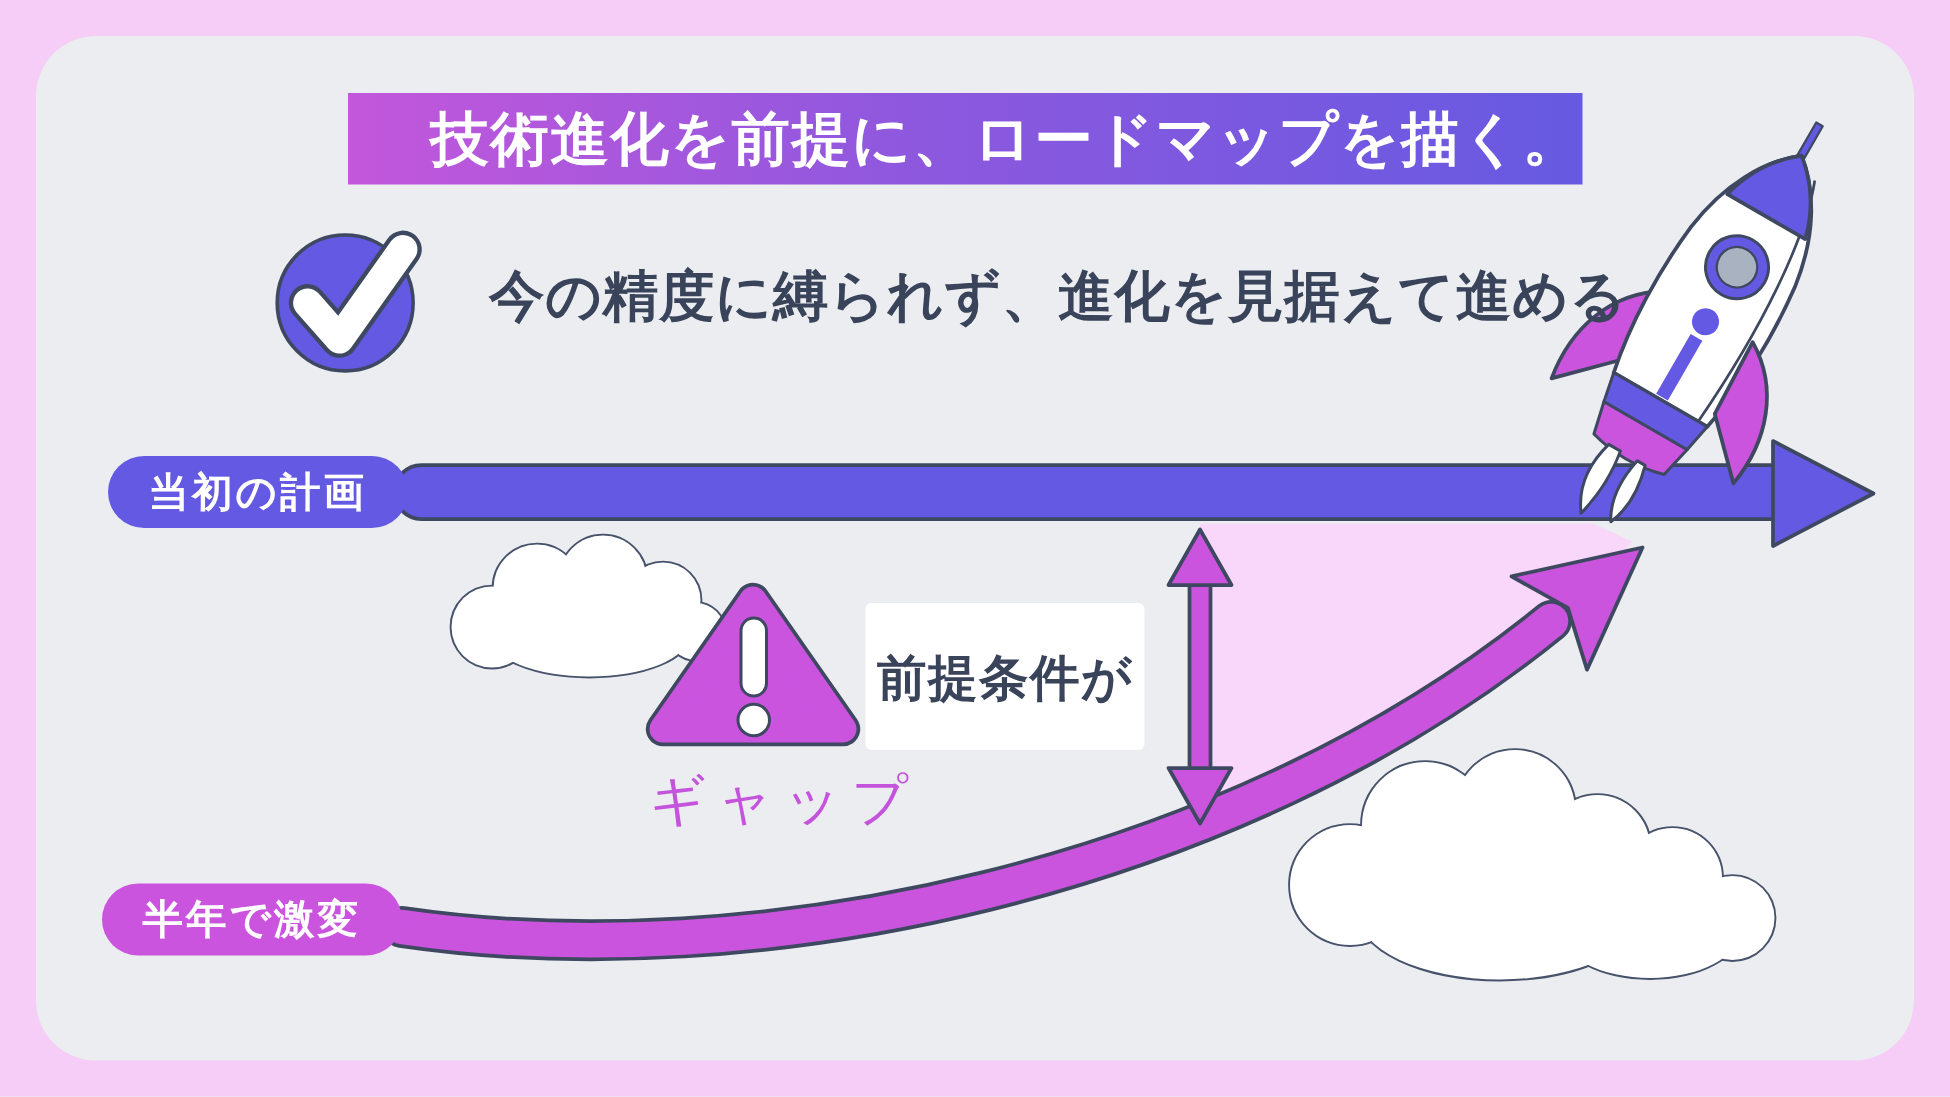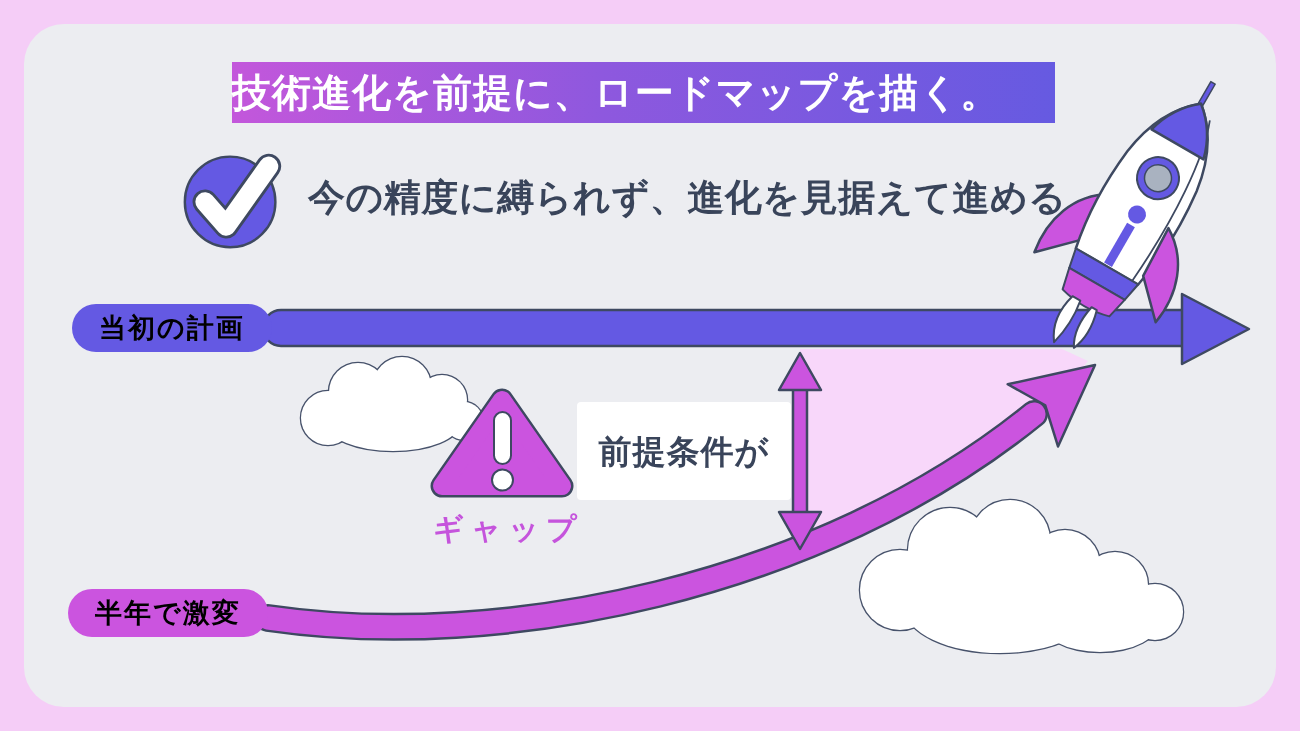--- a/index.html
+++ b/index.html
@@ -12,52 +12,52 @@
   .stage { position: relative; width: 1300px; height: 731px; }
   .panel {
     position: absolute; left: 24px; top: 24px; right: 24px; bottom: 24px;
     background: #ECEDF1; border-radius: 40px;
   }
   svg.diagram { position: absolute; left: 0; top: 0; width: 1300px; height: 731px; }
 
   .banner {
     position: absolute; left: 232px; top: 62px; width: 823px; height: 61px;
     background: linear-gradient(90deg, #C357DB 0%, #8E58DE 45%, #665AE1 100%);
-    display: flex; align-items: center; justify-content: flex-start;
+    display: flex; align-items: center; justify-content: flex-end;
     color: #ffffff; font-size: 39px; font-weight: 800; letter-spacing: 1px;
     white-space: nowrap;
   }
   .keypoint {
     position: absolute; left: 180px; top: 147px; height: 106px;
-    display: flex; align-items: center; gap: 22px;
+    display: flex; align-items: center; gap: 40px;
   }
   .keypoint .check-wrap { width: 106px; height: 106px; flex: 0 0 auto; }
   .subtitle {
     color: #39445A; font-size: 37px; font-weight: 800; white-space: nowrap;
     letter-spacing: 0.5px; padding-bottom: 4px;
   }
   .pill {
     position: absolute; height: 48px; padding: 0 27px; border-radius: 26px;
     display: flex; align-items: center; justify-content: center;
-    color: #000000; font-size: 27px; font-weight: 800; letter-spacing: 2px;
+    color: #ffffff; font-size: 27px; font-weight: 800; letter-spacing: 2px;
     white-space: nowrap;
     text-align: right;
   }
   .pill-plan { left: 72px; top: 304px; background: #6459E3; }
   .pill-tech { left: 68px; top: 589px; background: #CB54DF; }
   .callout {
-    position: absolute; left: 577px; top: 402px; width: 214px; height: 98px;
+    position: absolute; left: 577px; top: 402px; width: 186px; height: 98px;
     background: #ffffff; border-radius: 4px;
     display: flex; flex-direction: column; align-items: center; justify-content: center;
     color: #39445A; font-size: 33px; font-weight: 800; line-height: 45px;
     letter-spacing: 1px;
   }
   .gap-label {
     position: absolute; left: 433px; top: 509px;
-    color: #C554DC; font-size: 30px; font-weight: 700; letter-spacing: 7px;
+    color: #C554DC; font-size: 37px; font-weight: 400; letter-spacing: 7px;
     white-space: nowrap;
   }
 </style>
 </head>
 <body>
 
 <div class="stage">
   <div class="panel"></div>
 
   <svg class="diagram" viewBox="0 0 1300 731" xmlns="http://www.w3.org/2000/svg">

